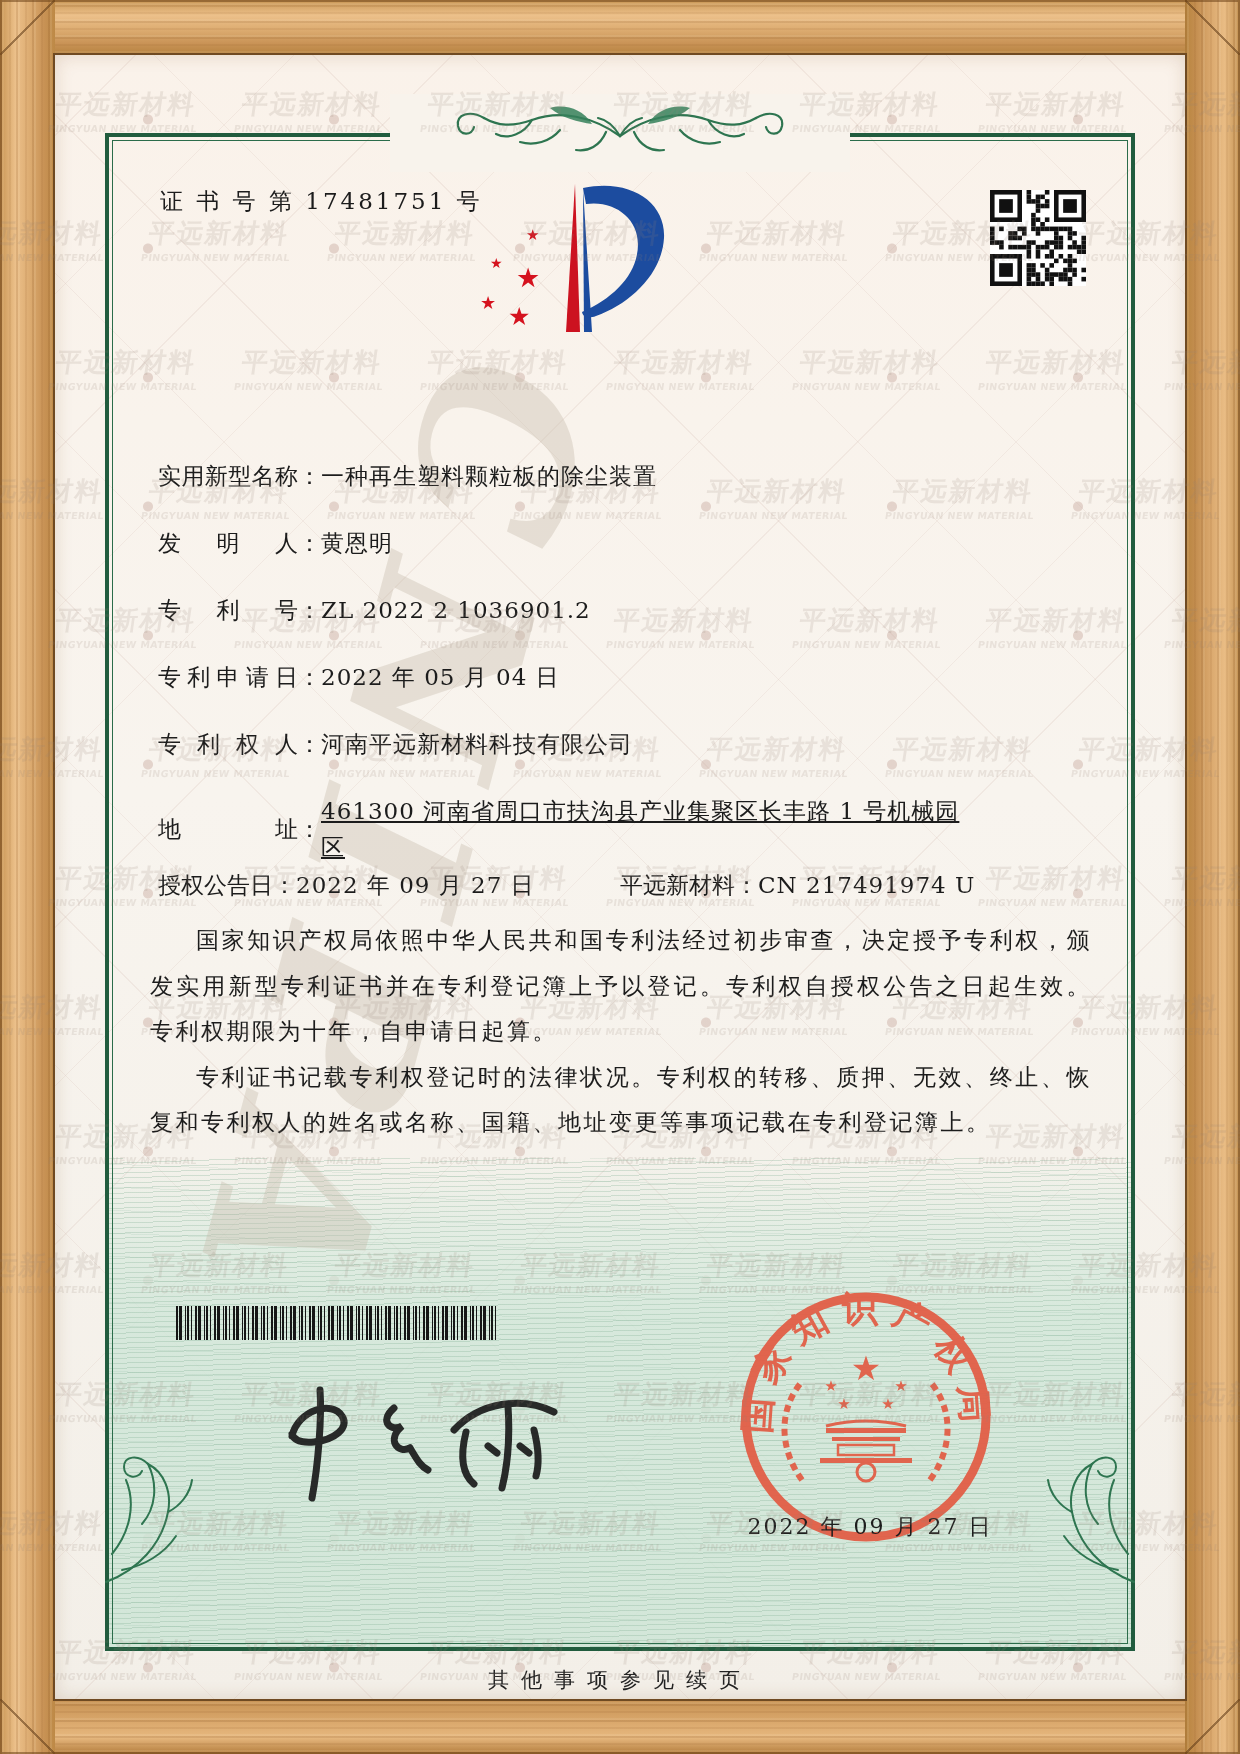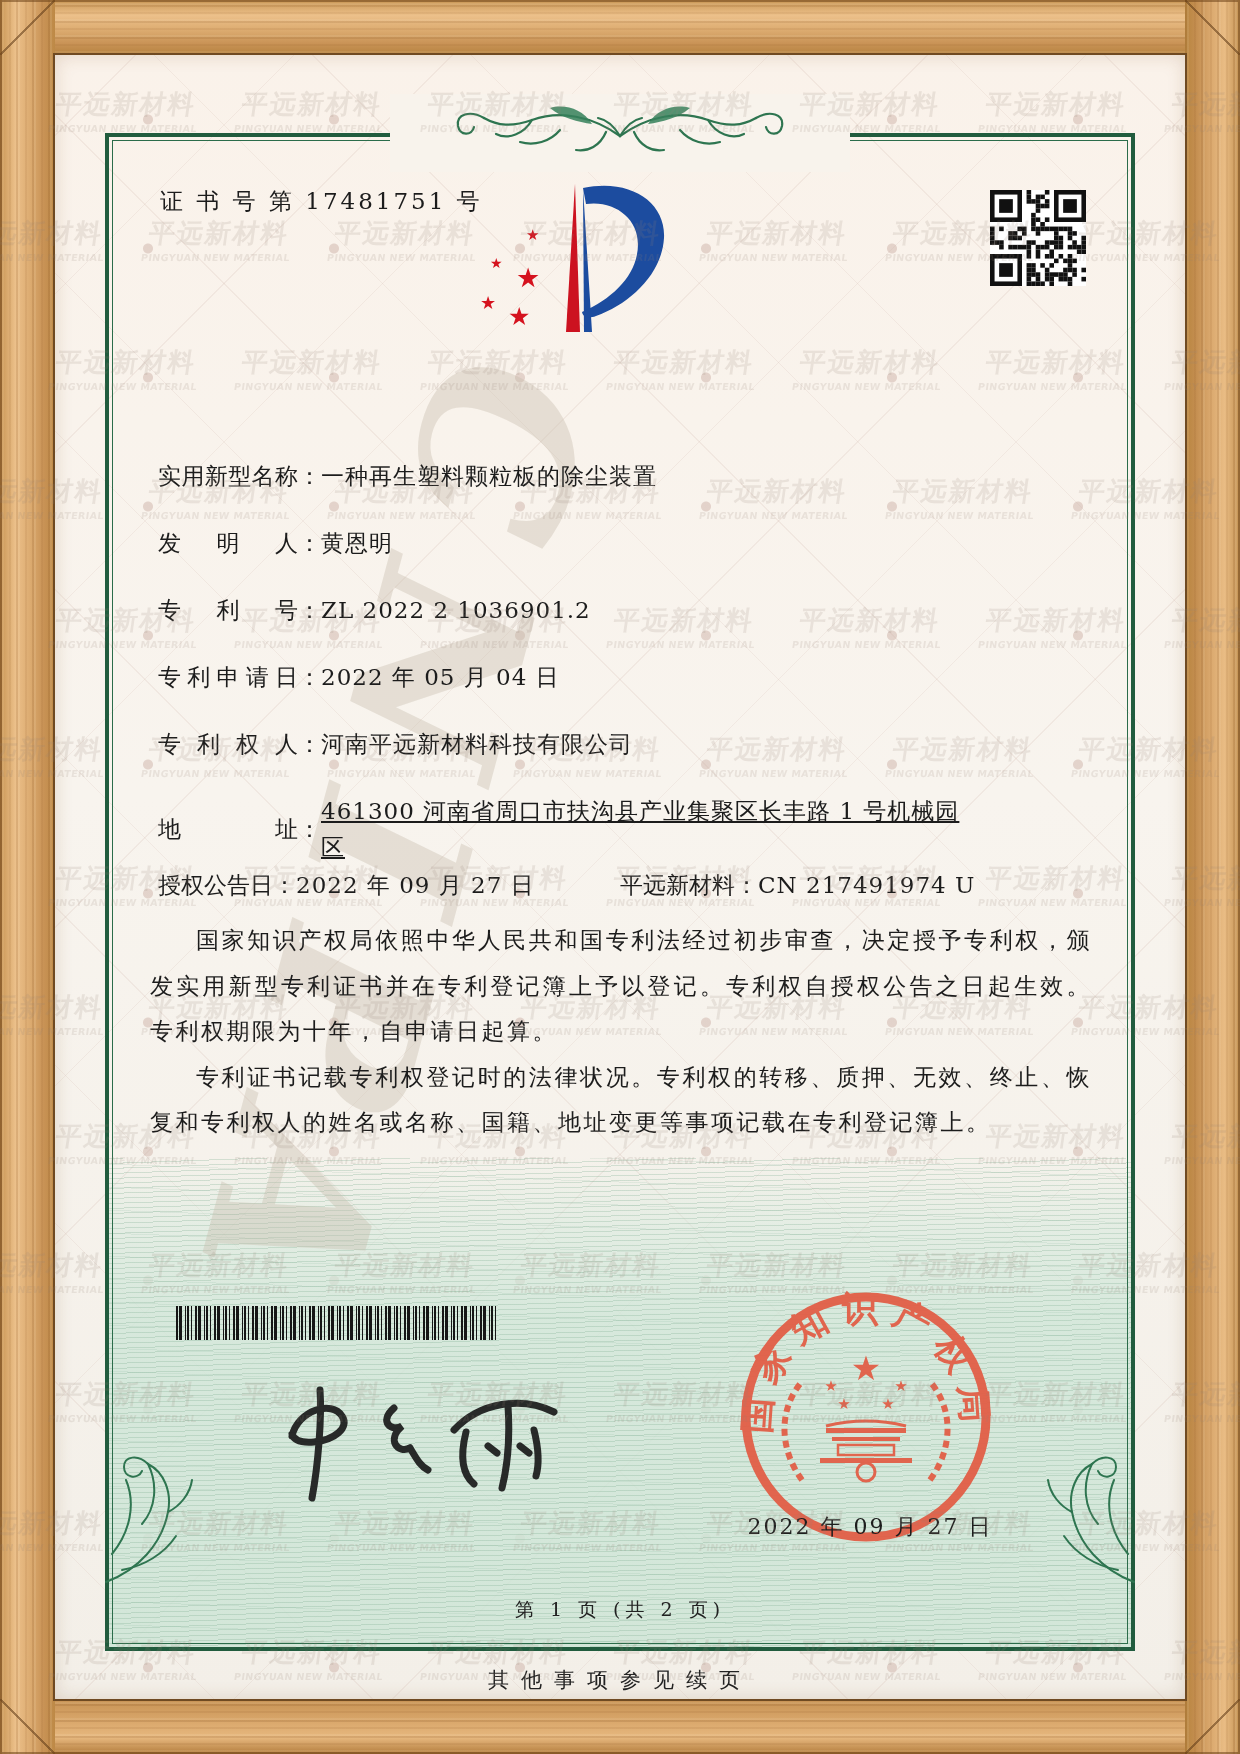--- a/index.html
+++ b/index.html
@@ -411,21 +411,20 @@
         <rect x="-34" y="19" width="68" height="4" stroke="none"></rect>
         <rect x="-28" y="27" width="56" height="10" fill="none" stroke-width="2.5"></rect>
         <rect x="-46" y="40" width="92" height="5" stroke="none"></rect>
         <circle cx="0" cy="54" r="9" fill="none" stroke-width="3"></circle>
         <path d="M-64,62 C-86,32 -88,-6 -66,-34" fill="none" stroke-width="6" stroke-dasharray="7 5"></path>
         <path d="M64,62 C86,32 88,-6 66,-34" fill="none" stroke-width="6" stroke-dasharray="7 5"></path>
       </g>
     </svg>
     <div class="seal-date">2022 年 09 月 27 日</div>
 
-    <div class="page-num">第 1 页 (共 2 页)</div>
     <div class="footer-note">其他事项参见续页</div>
   </div>
 
   <div class="wm-layer">
       <div class="wm-cell" style="left: -60px; top: -42px;">
         <div class="wm-en">PINGYUAN NEW MATERIAL</div>
       </div>
       <div class="wm-cell" style="left: 126px; top: -42px;">
         <div class="wm-en">PINGYUAN NEW MATERIAL</div>
       </div>

